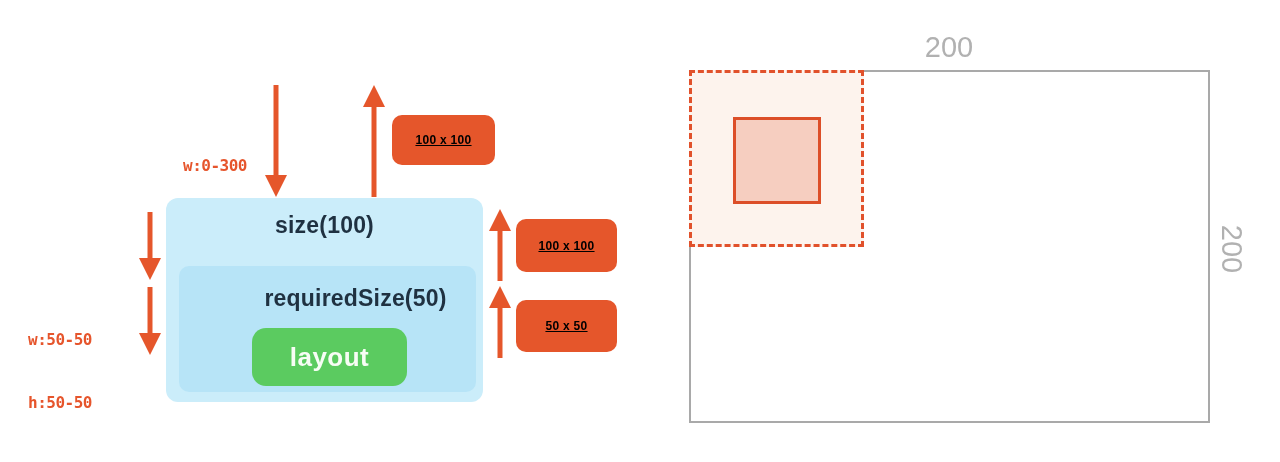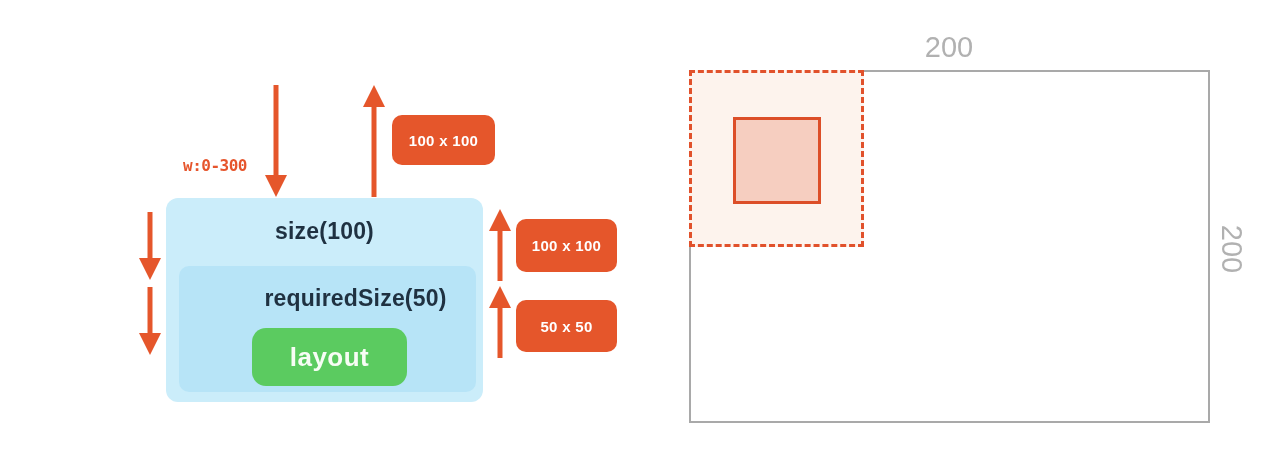--- a/index.html
+++ b/index.html
@@ -26,21 +26,21 @@
     left: 179px; top: 266px; width: 297px; height: 126px;
     background: #B7E4F7; border-radius: 10px;
   }
   .box-title {
     text-align: center;
     font-weight: bold;
     font-size: 23px;
     color: #1F3141;
     letter-spacing: 0.2px;
   }
-  .size-title  { left: 166px; top: 218px; width: 317px; }
+  .size-title  { left: 166px; top: 212px; width: 317px; }
   .reqsz-title { left: 179px; top: 285px; width: 353px; }
   .layout-box {
     left: 252px; top: 328px; width: 155px; height: 58px;
     background: #5BCB60; border-radius: 14px;
     display: flex; align-items: center; justify-content: center;
     color: #F7FDF5; font-size: 26px; font-weight: bold;
     letter-spacing: 0.5px;
   }
   .mono-label {
     font-family: "DejaVu Sans Mono", monospace;
@@ -50,25 +50,26 @@
     color: #E6552C;
     letter-spacing: -0.5px;
     white-space: pre;
   }
   .lbl-incoming { left: 183px; top: 113px; }
   .lbl-size     { left: 28px;  top: 212px; }
   .lbl-reqsz    { left: 28px;  top: 287px; }
 
   .badge {
     background: #E5562B;
-    color: #ffffff;
+    color: #000000;
     border-radius: 10px;
     display: flex; align-items: center; justify-content: center;
-    font-weight: bold; font-size: 15px;
+    font-weight: bold; font-size: 12px;
     letter-spacing: 0.3px;
+    text-decoration: underline;
   }
   .badge-top    { left: 392px; top: 115px; width: 103px; height: 50px; }
   .badge-mid    { left: 516px; top: 219px; width: 101px; height: 53px; }
   .badge-bottom { left: 516px; top: 300px; width: 101px; height: 52px; text-align: center; }
 
   .arrow { position: absolute; overflow: visible; }
 
   
   .bounds-rect {
     left: 689px; top: 70px; width: 521px; height: 353px;
@@ -121,20 +122,24 @@
     <line x1="14" y1="20" x2="14" y2="112" stroke="#E5562B" stroke-width="5"></line>
   </svg>
 
   <div class="abs badge badge-top">100 x 100</div>
 
   <svg class="arrow" style="left:136px; top:212px;" width="28" height="70">
     <line x1="14" y1="0" x2="14" y2="48" stroke="#E5562B" stroke-width="5"></line>
     <polygon points="3,46 25,46 14,68" fill="#E5562B"></polygon>
   </svg>
 
+  <div class="abs mono-label lbl-reqsz">
+    <div>w:50-50</div>
+    <div>h:50-50</div>
+  </div>
   <svg class="arrow" style="left:136px; top:287px;" width="28" height="70">
     <line x1="14" y1="0" x2="14" y2="48" stroke="#E5562B" stroke-width="5"></line>
     <polygon points="3,46 25,46 14,68" fill="#E5562B"></polygon>
   </svg>
 
   <div class="abs outer-box"></div>
   <div class="abs inner-box"></div>
   <div class="abs box-title size-title">size(100)</div>
   <div class="abs box-title reqsz-title">requiredSize(50)</div>
   <div class="abs layout-box">

